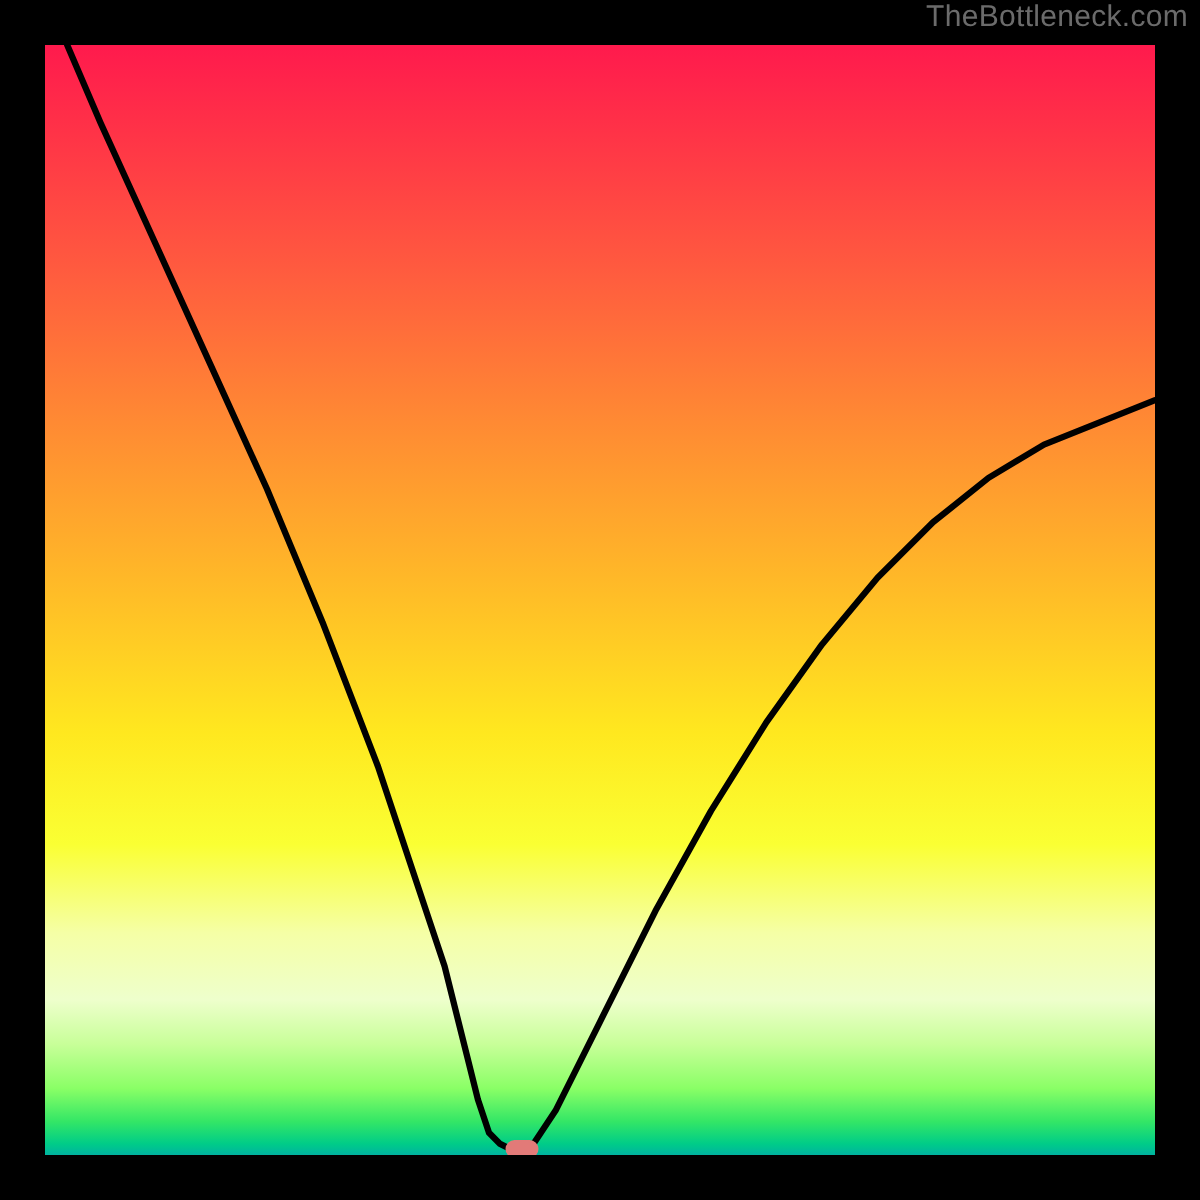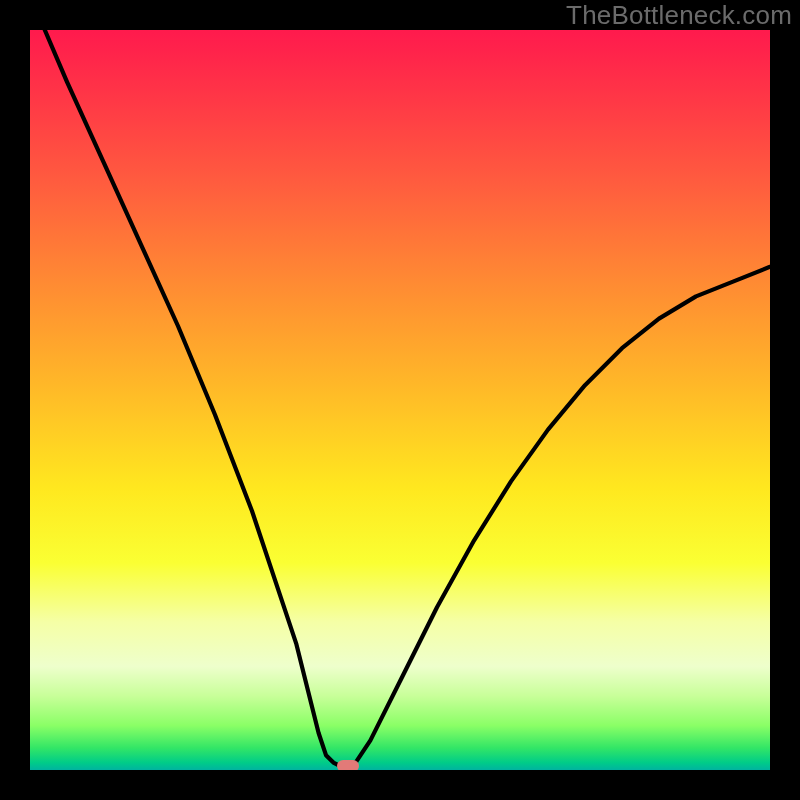--- a/index.html
+++ b/index.html
@@ -68,21 +68,21 @@
     height: 12px;
     background: #e27a78;
     border-radius: 6px;
     transform: translate(-50%, -50%);
   }
   .watermark {
     position: absolute;
     top: 0;
     right: 8px;
     color: #6b6b6b;
-    font-size: 26px;
+    font-size: 20px;
     letter-spacing: 0.2px;
     font-weight: 500;
   }
 </style>
 </head>
 <body>
 
 <div class="frame">
   <div class="watermark">TheBottleneck.com</div>
   <div class="plot">

